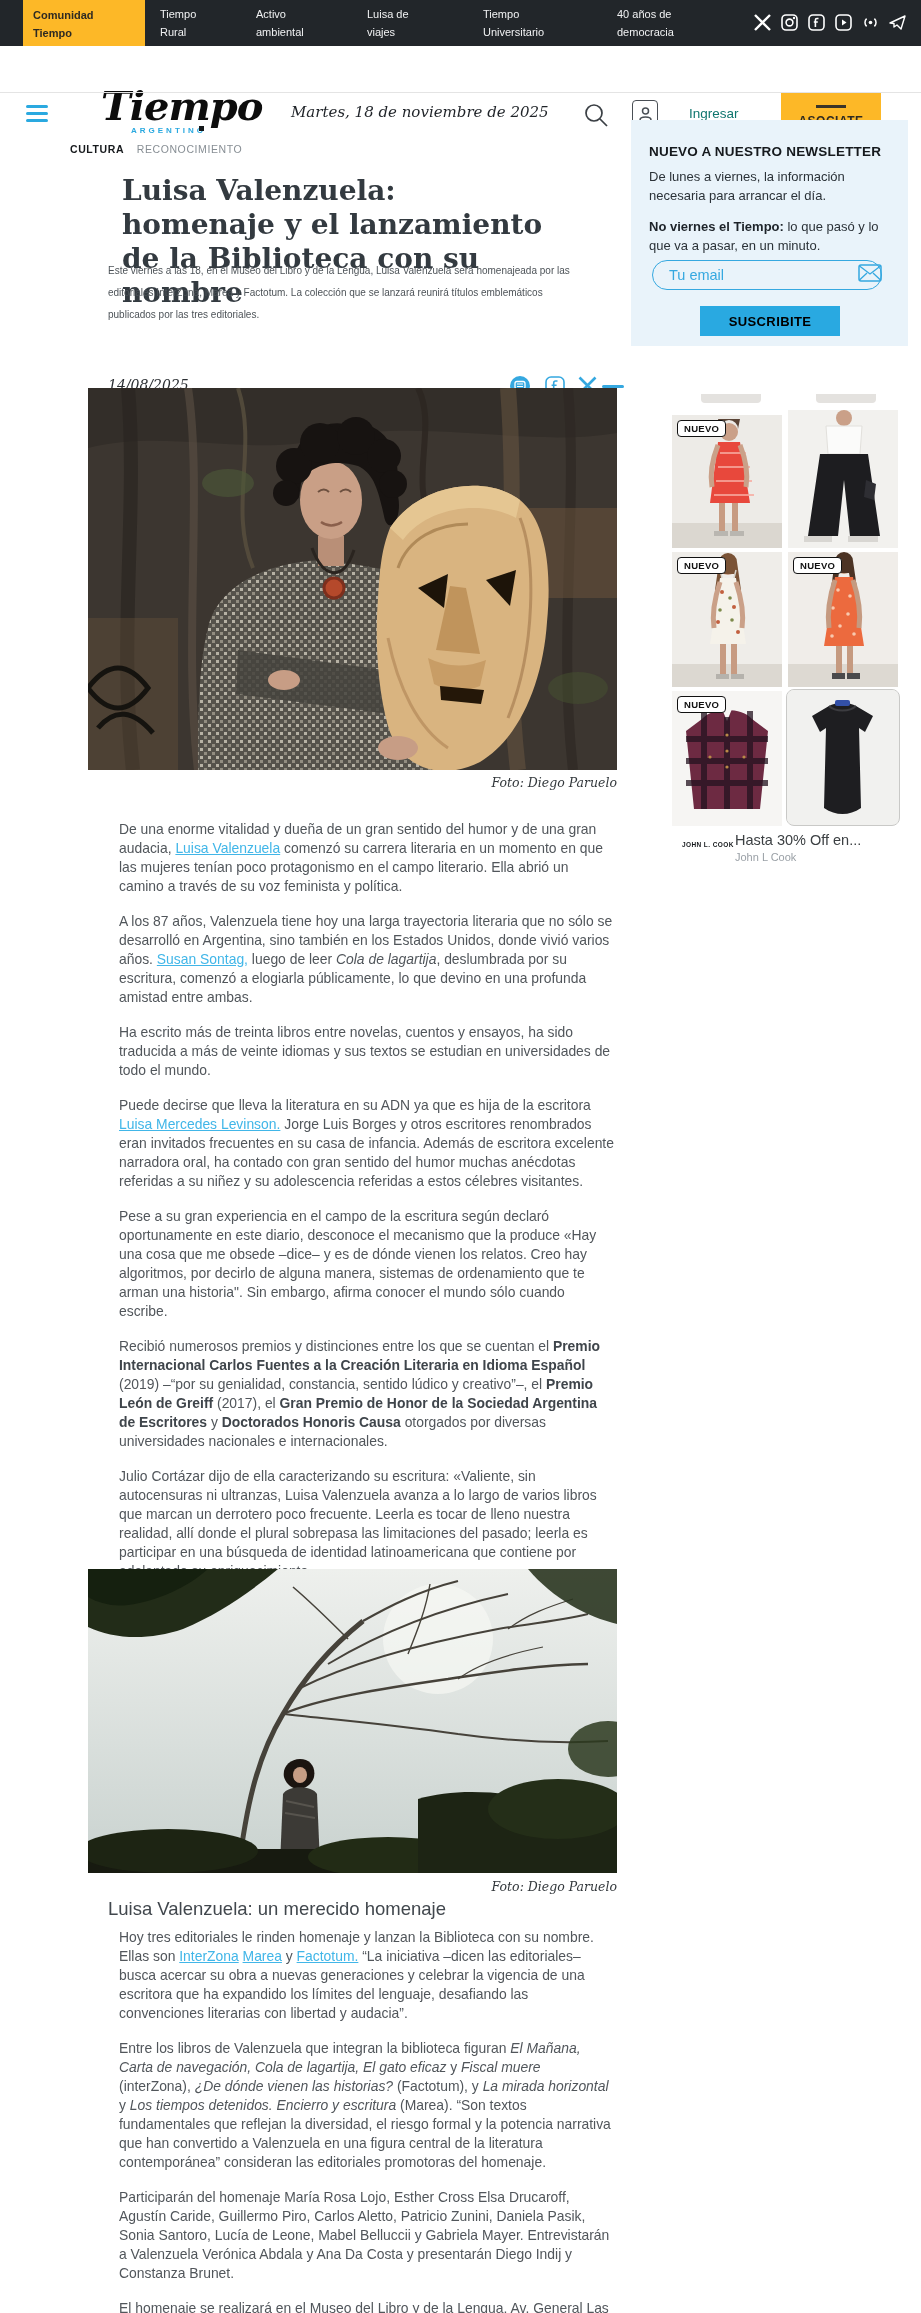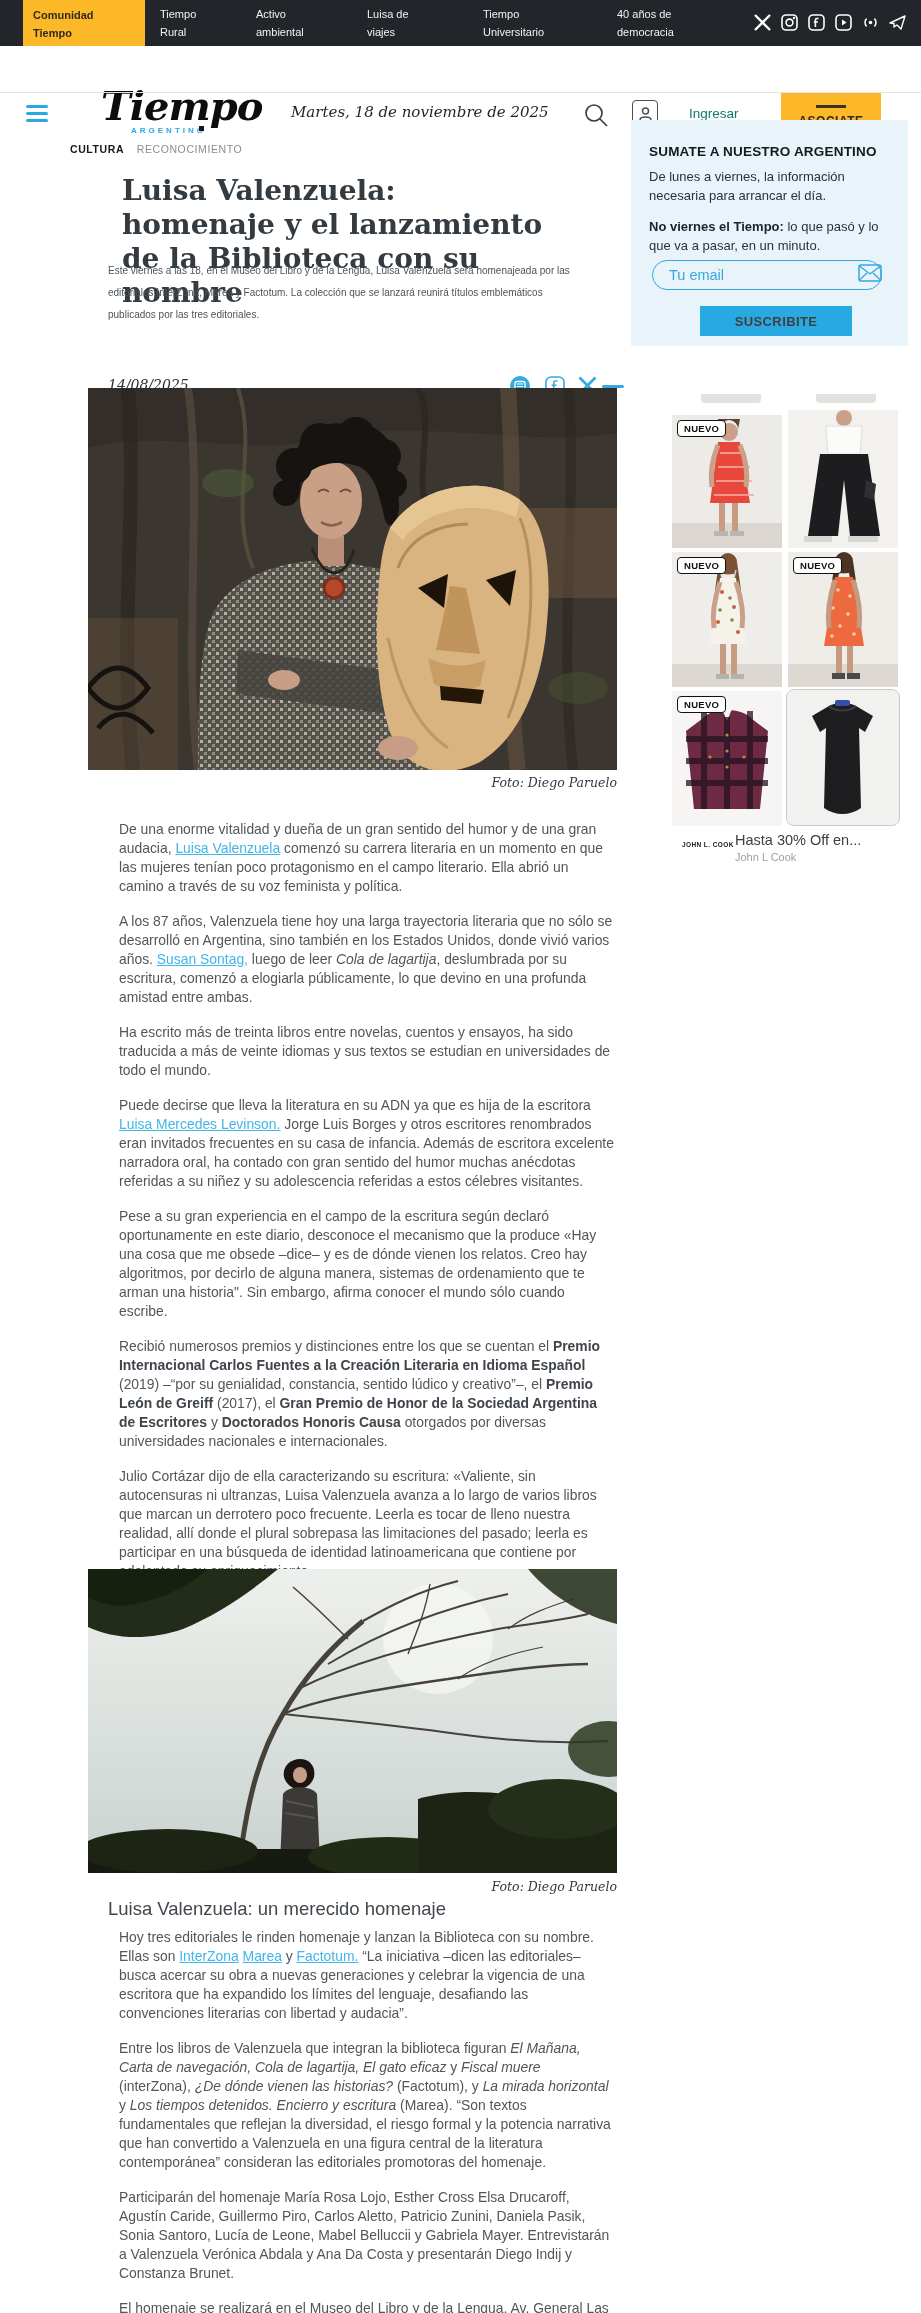--- a/index.html
+++ b/index.html
@@ -73,22 +73,22 @@
         padding:24px 18px 0 18px;box-sizing:border-box;}
   #nl-title{font-size:13.5px;font-weight:bold;color:#15191d;letter-spacing:.2px;}
   #nl-line1{margin-top:8px;font-size:13px;line-height:19px;color:#2b3238;width:225px;}
   #nl-line2{margin-top:12px;font-size:13px;line-height:19px;color:#2b3238;width:235px;}
   #nl-line2 .seg-b{color:#1d2329;}
   #nl-input{position:absolute;left:21px;top:140px;width:230px;height:30px;border:1.6px solid #35a8e0;
         border-radius:16px;background:#e9f3fa;display:flex;align-items:center;padding:0 10px 0 14px;box-sizing:border-box;}
   #nl-input input{flex:1;border:none;background:transparent;outline:none;
         font-size:14.5px;color:#2d9fd6;font-family:"Liberation Sans",sans-serif;}
   #nl-input input::placeholder{color:#35a8e0;opacity:1;}
-  #nl-submit{position:absolute;left:69px;top:186px;width:152px;height:30px;background:#29a9e1;border:none;
-        color:#404040;font-weight:bold;font-size:13px;letter-spacing:.4px;cursor:pointer;
+  #nl-submit{position:absolute;left:69px;top:186px;width:140px;height:30px;background:#29a9e1;border:none;
+        color:#000000;font-weight:bold;font-size:13px;letter-spacing:.4px;cursor:pointer;
         font-family:"Liberation Sans",sans-serif;}
 
   
   #ad{left:656px;top:394px;width:252px;height:464px;}
   .ad-sliver{position:absolute;top:0;height:9px;background:#e4e2df;border-radius:0 0 4px 4px;}
   .ad-cell{position:absolute;overflow:hidden;background:#f0eeeb;}
   .ad-cell svg{display:block;}
   .nuevo{position:absolute;left:5px;top:5px;background:#fff;border:1.5px solid #111;border-radius:4px;
         font-size:9.5px;font-weight:bold;color:#111;padding:2px 6px;letter-spacing:.3px;}
   #ad-footer{position:absolute;left:0px;top:438px;width:252px;}
@@ -338,21 +338,21 @@
 <div id="subheading" class="abs">Luisa Valenzuela: un merecido homenaje</div>
 
 <div id="body2" class="abs body-text">
     <p><span class="seg-n">Hoy tres editoriales le rinden homenaje y lanzan la Biblioteca con su nombre. Ellas son </span><a class="seg-l">InterZona</a><span class="seg-n"> </span><a class="seg-l">Marea</a><span class="seg-n"> y </span><a class="seg-l">Factotum.</a><span class="seg-n"> “La iniciativa –dicen las editoriales– busca acercar su obra a nuevas generaciones y celebrar la vigencia de una escritora que ha expandido los límites del lenguaje, desafiando las convenciones literarias con libertad y audacia”.</span></p>
     <p><span class="seg-n">Entre los libros de Valenzuela que integran la biblioteca figuran </span><span class="seg-i">El Mañana, Carta de navegación, Cola de lagartija, El gato eficaz</span><span class="seg-n"> y </span><span class="seg-i">Fiscal muere</span><span class="seg-n"> (interZona), </span><span class="seg-i">¿De dónde vienen las historias?</span><span class="seg-n"> (Factotum), y </span><span class="seg-i">La mirada horizontal</span><span class="seg-n"> y </span><span class="seg-i">Los tiempos detenidos. Encierro y escritura</span><span class="seg-n"> (Marea). “Son textos fundamentales que reflejan la diversidad, el riesgo formal y la potencia narrativa que han convertido a Valenzuela en una figura central de la literatura contemporánea” consideran las editoriales promotoras del homenaje.</span></p>
     <p><span class="seg-n">Participarán del homenaje María Rosa Lojo, Esther Cross Elsa Drucaroff, Agustín Caride, Guillermo Piro, Carlos Aletto, Patricio Zunini, Daniela Pasik, Sonia Santoro, Lucía de Leone, Mabel Belluccii y Gabriela Mayer. Entrevistarán a Valenzuela Verónica Abdala y Ana Da Costa y presentarán Diego Indij y Constanza Brunet.</span></p>
     <p><span class="seg-n">El homenaje se realizará en el Museo del Libro y de la Lengua, Av. General Las Heras 2555,  hoy, 14 de noviembre, a las 18. Entrada libre y gratuita.</span></p>
   </div>
 
 <div id="newsletter" class="abs" style="background: rgb(233, 243, 250);">
-  <div id="nl-title">SUMATE A NUESTRO ARGENTINO</div>
+  <div id="nl-title">NUEVO A NUESTRO NEWSLETTER</div>
   <div id="nl-line1">De lunes a viernes, la información necesaria para arrancar el día.</div>
   <div id="nl-line2"><span class="seg-b">No viernes el Tiempo:</span><span class="seg-n"> lo que pasó y lo que va a pasar, en un minuto.</span></div>
   <div id="nl-input">
     <input type="text" placeholder="Tu email" style="">
     <span>
       <svg width="24" height="18" viewBox="0 0 24 18">
           <rect x="1" y="1" width="22" height="16" rx="2" fill="none" stroke="#35a8e0" stroke-width="1.5"></rect>
           <path d="M1.5,2 L12,10 L22.5,2 M1.5,16 L9,9 M22.5,16 L15,9" stroke="#35a8e0" stroke-width="1.3" fill="none"></path>
         </svg>
     </span>

